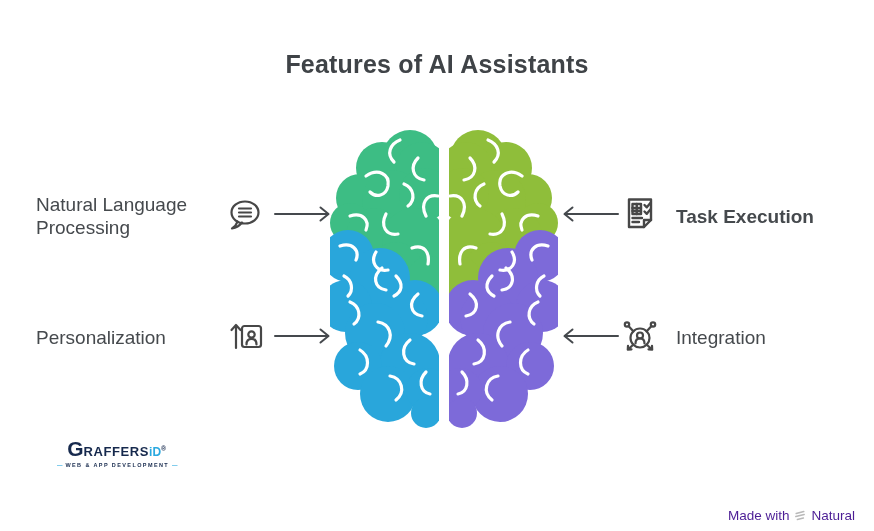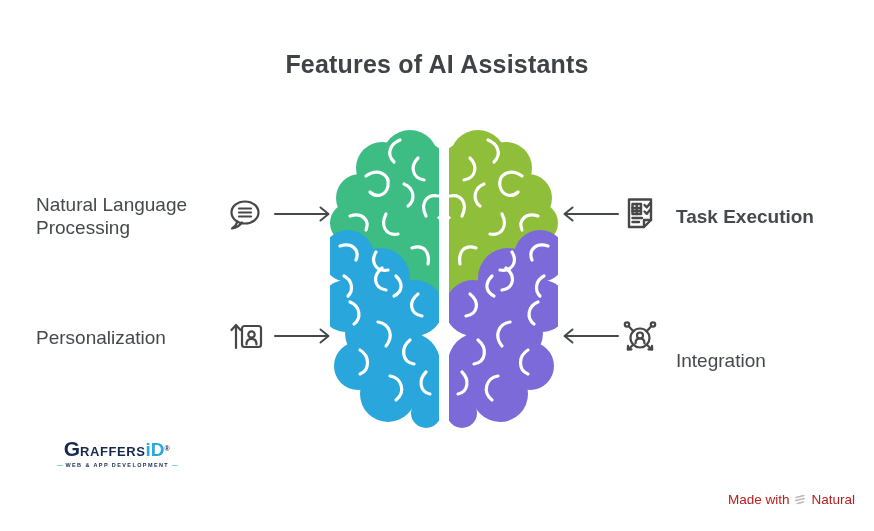--- a/index.html
+++ b/index.html
@@ -12,38 +12,38 @@
     font-size:25px;font-weight:bold;color:#3f4347;letter-spacing:.2px;
   }
   .feature-label{
     position:absolute;font-size:19px;color:#45494d;line-height:23px;
   }
   .feature-label.leftside{left:36px;width:180px;text-align:left;}
   .feature-label.rightside{left:676px;white-space:nowrap;}
   #label-nlp{top:193px;}
   #label-pers{top:326px;}
   #label-task{top:205px;font-weight:bold;}
-  #label-integ{top:326px;margin-top:23px;}
+  #label-integ{top:326px;}
   .icon{position:absolute;}
   .icon svg{display:block;}
   .iconstroke{stroke:#474747;stroke-width:2.2;fill:none;stroke-linecap:round;stroke-linejoin:round;}
   .arrow{position:absolute;}
   .arrowstroke{stroke:#45494d;stroke-width:2;fill:none;stroke-linecap:round;stroke-linejoin:round;}
   #brain{position:absolute;left:330px;top:128px;}
   .gyri{stroke:#ffffff;stroke-width:3.2;fill:none;stroke-linecap:round;}
   .logo{position:absolute;left:57px;top:437px;width:120px;text-align:center;}
   .logo-word{color:#16294d;font-weight:bold;font-size:13px;letter-spacing:.6px;white-space:nowrap;}
   .logo-word .g{font-size:21px;letter-spacing:0;}
-  .logo-word .id{color:#2aa9e0;font-size:19px;letter-spacing:0;}
+  .logo-word .id{color:#2aa9e0;font-size:12px;letter-spacing:0;}
   .logo-word .reg{font-size:7px;vertical-align:super;color:#16294d;}
   .logo-tag{margin-top:1px;font-size:5.5px;font-weight:bold;color:#16294d;letter-spacing:1.4px;white-space:nowrap;}
   .logo-tag .dash{color:#2aa9e0;letter-spacing:0;}
   .watermark{
-    position:absolute;right:19px;top:492px;display:flex;align-items:center;gap:4px;
-    font-size:13.5px;color:#b91c1c;
+    position:absolute;right:19px;top:508px;display:flex;align-items:center;gap:4px;
+    font-size:13.5px;color:#4c1d95;
   }
   .watermark svg{display:block;}
 </style>
 </head>
 <body>
 
 <div class="title">Features of AI Assistants</div>
 
 <div class="feature-label leftside" id="label-nlp">Natural Language Processing</div>
 <div class="icon" style="left:226px;top:196px;">

